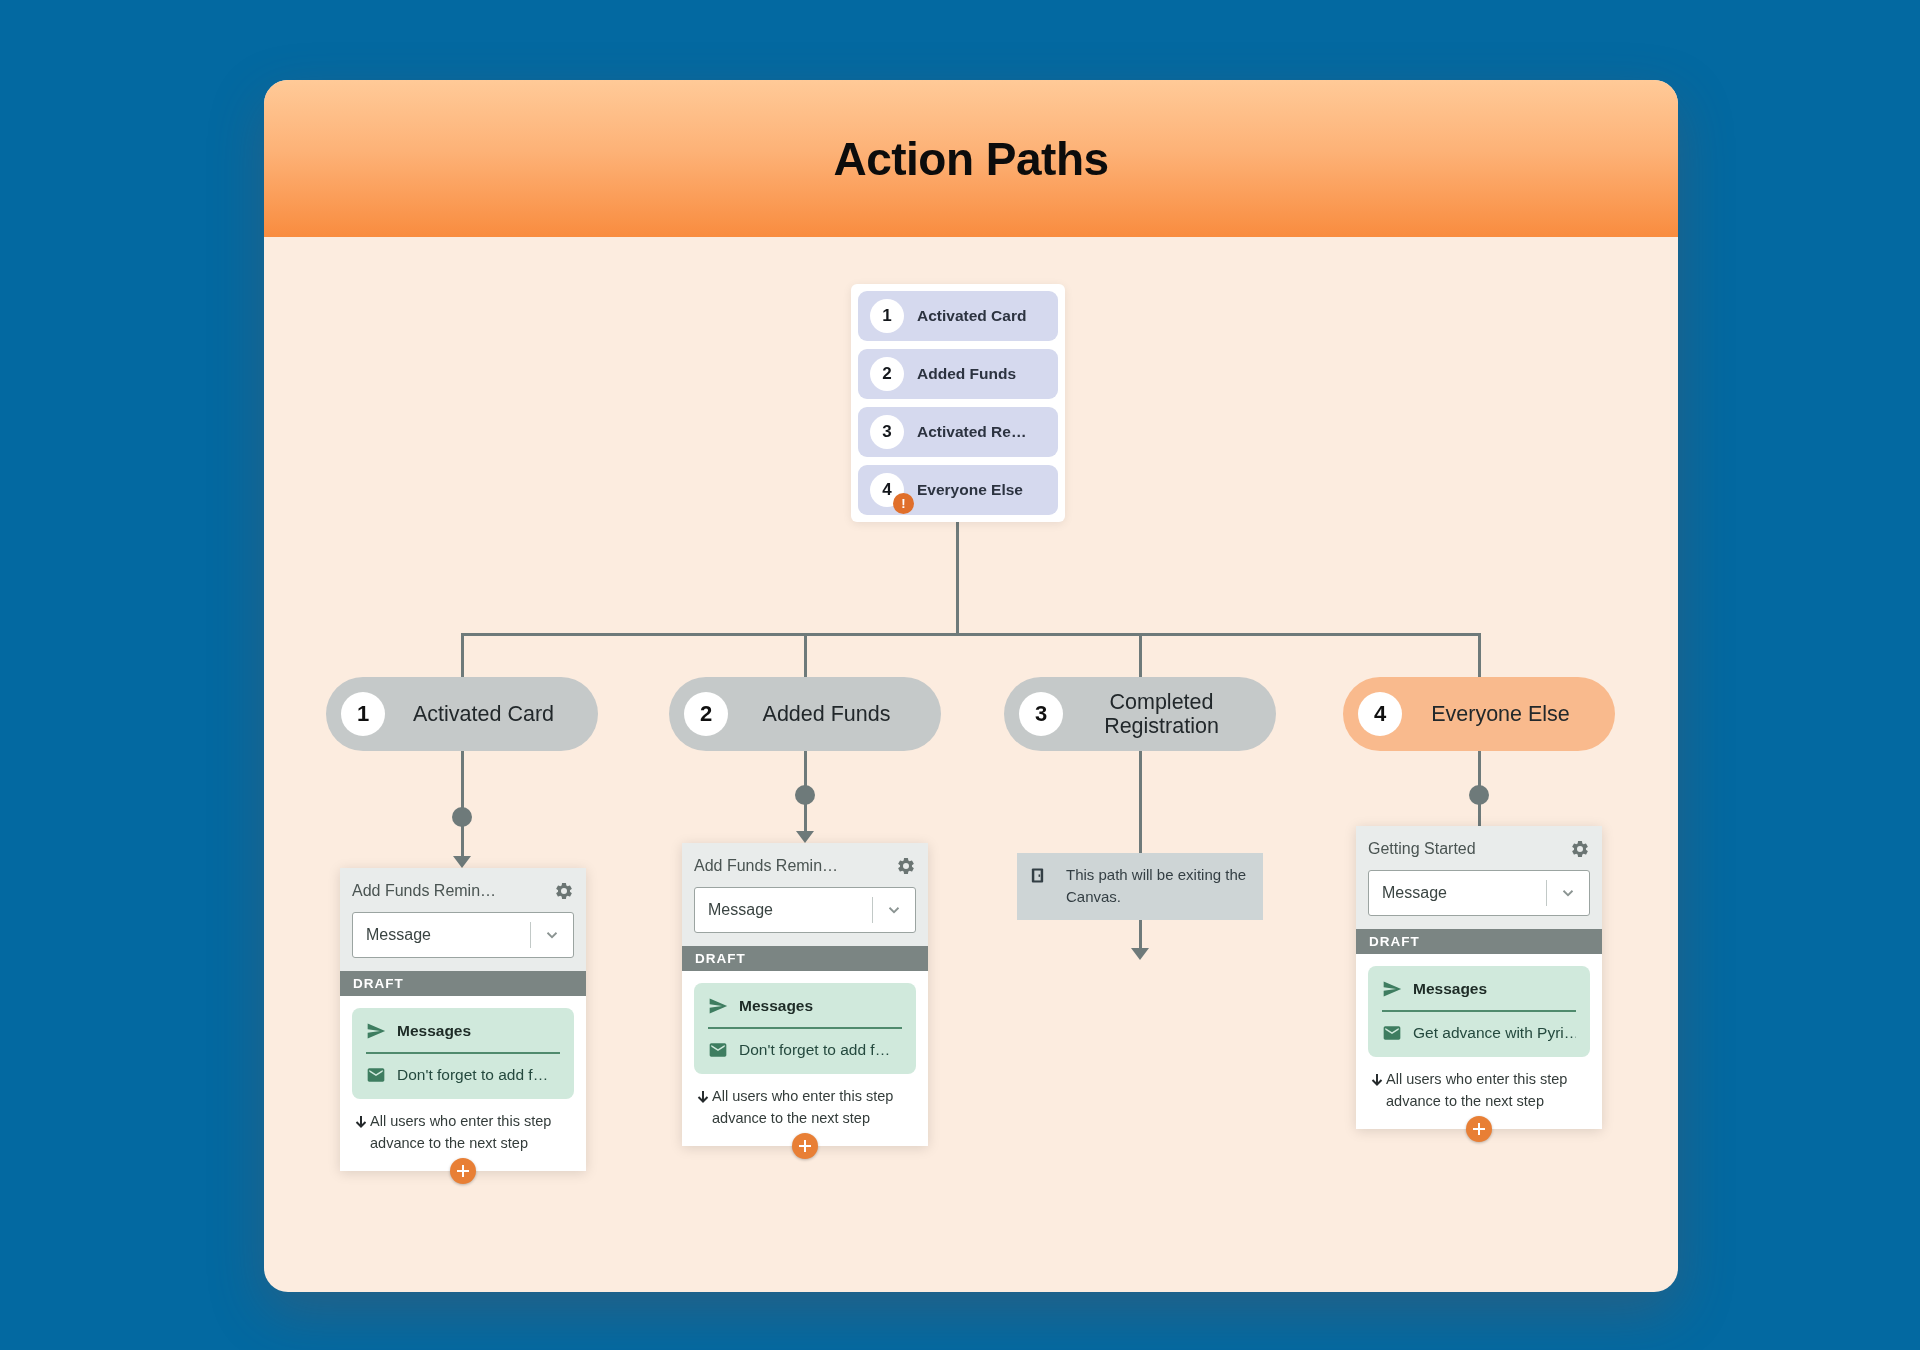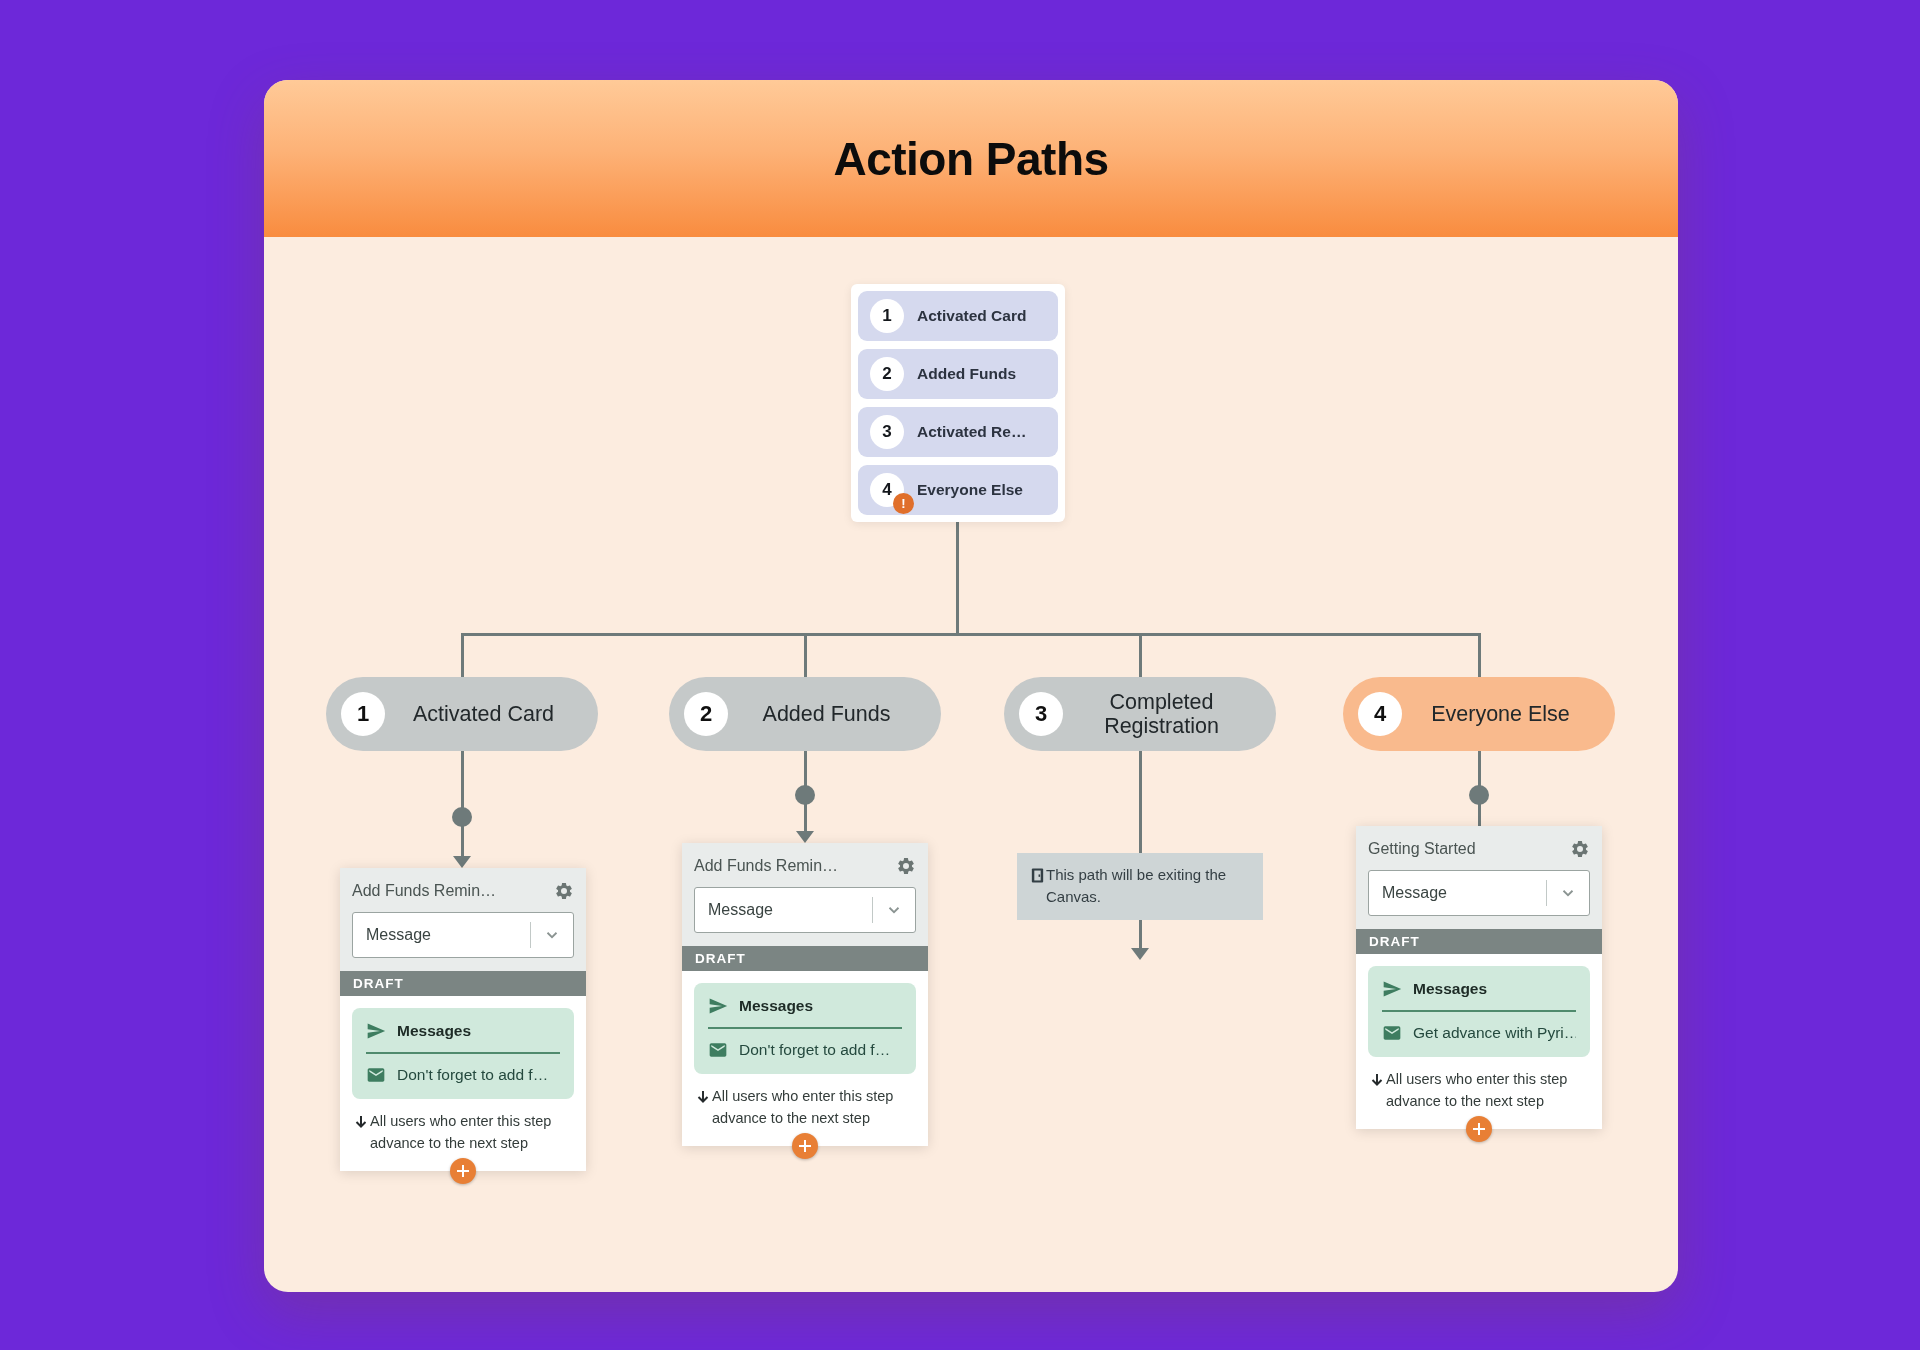--- a/index.html
+++ b/index.html
@@ -1,17 +1,17 @@
 <!DOCTYPE html>
 <html><head>
 <meta charset="utf-8">
 <style>
   * { margin:0; padding:0; box-sizing:border-box; }
   body { background:#fce9e9; font-family:"Liberation Sans", sans-serif; }
-  .page { position:relative; width:1920px; height:1350px; background:#6d28d9; overflow:hidden; }
+  .page { position:relative; width:1920px; height:1350px; background:#0369a1; overflow:hidden; }
 
   .canvas-card { position:absolute; left:264px; top:80px; width:1414px; height:1212px;
     border-radius:24px; background:#fcecdf; overflow:hidden;
     box-shadow:0 20px 55px rgba(130,75,60,.28); }
 
   .panel-header { position:absolute; left:0; top:0; width:100%; height:157px;
     background:linear-gradient(180deg,#ffca98 0%,#fdb277 45%,#f98c3f 100%);
     display:flex; align-items:center; justify-content:center; }
   .panel-title { font-size:46px; font-weight:bold; color:#0c0c0c; letter-spacing:-0.5px; }
 
@@ -76,21 +76,21 @@
     stroke-width:2.6px; fill:none; }
   .advance-text { width:196px; font-size:14.5px; color:#333c3a; line-height:1.5; }
   .add-btn { position:absolute; left:50%; bottom:-13px; transform:translateX(-50%);
     width:26px; height:26px; border-radius:50%; background:#e87f35; display:flex;
     align-items:center; justify-content:center; cursor:pointer;
     box-shadow:0 1px 3px rgba(0,0,0,.25); }
   .add-btn svg { width:12px; height:12px; fill:#ffffff; }
 
   
   .exit-note { position:absolute; left:753px; top:773px; width:246px; height:67px;
-    background:#ced5d6; display:flex; gap:0; padding:11px 12px; align-items:flex-start; }
+    background:#ced5d6; display:flex; gap:20px; padding:11px 12px; align-items:flex-start; }
   .exit-note svg { width:17px; height:17px; flex:none; margin-top:3px; }
   .exit-text { font-size:15px; color:#343f44; line-height:1.45; }
 </style>
 </head>
 <body>
 
 <div class="page">
   <div class="canvas-card">
 
     <div class="panel-header">

